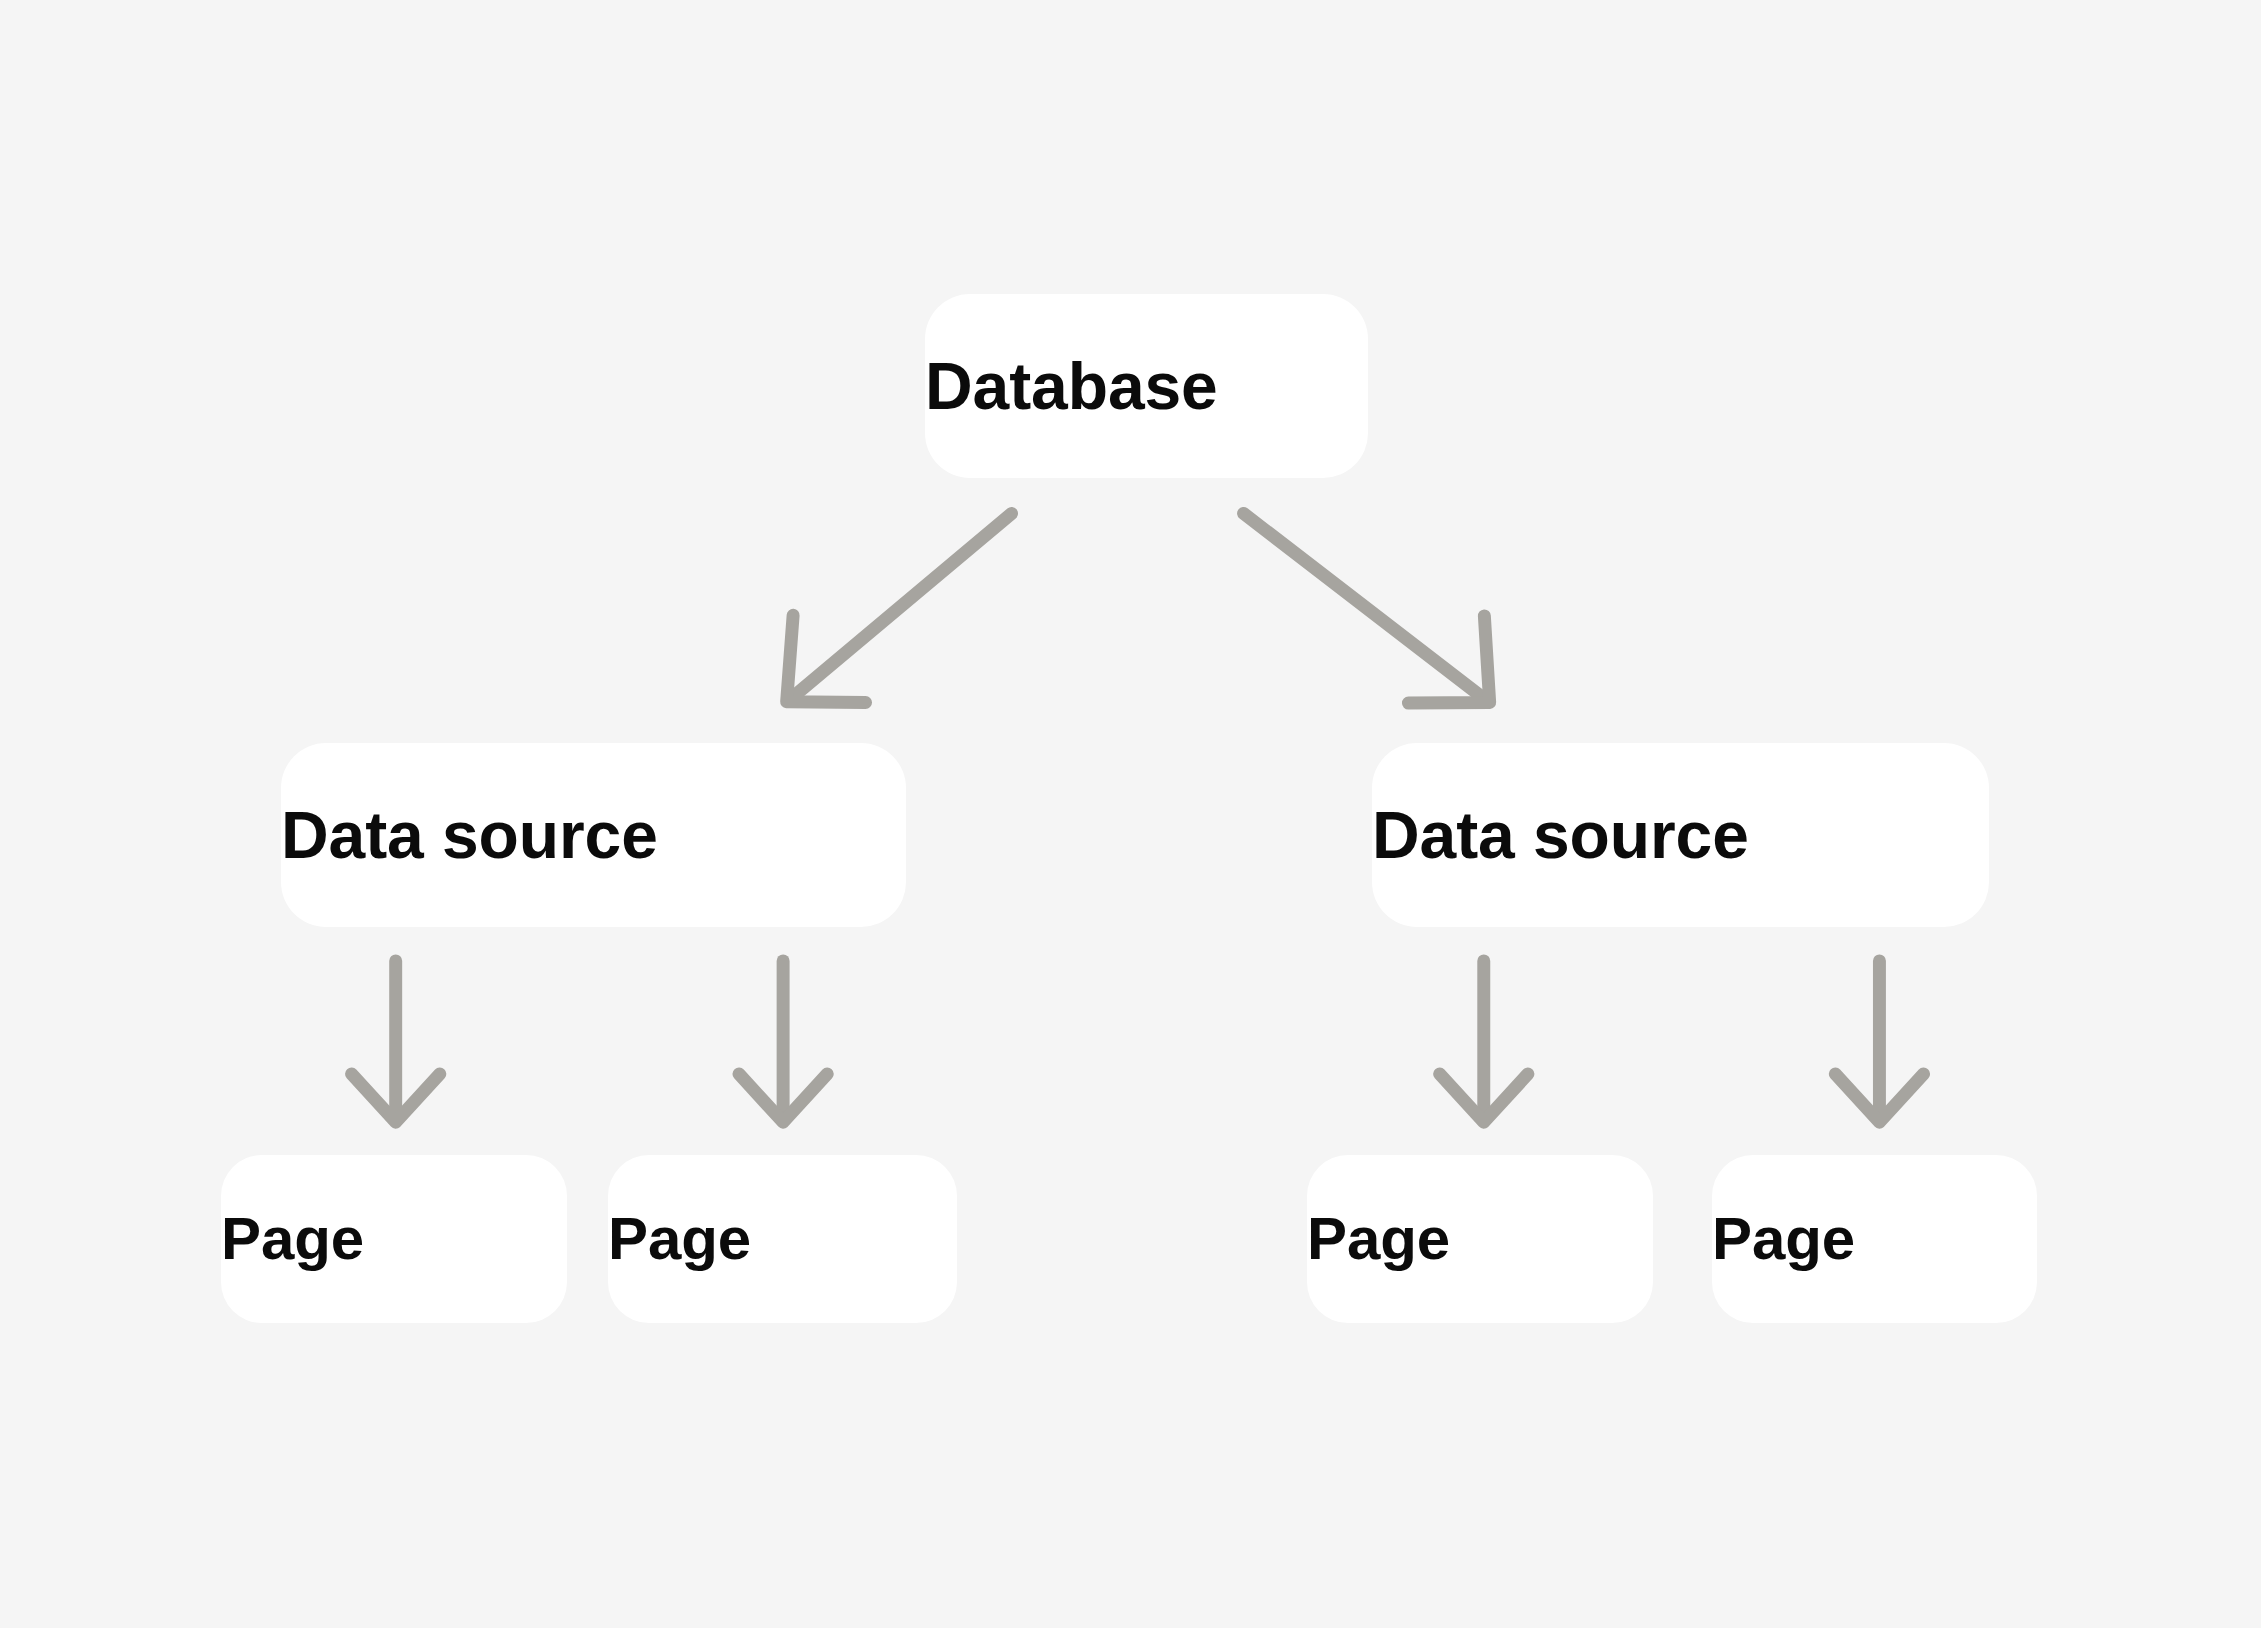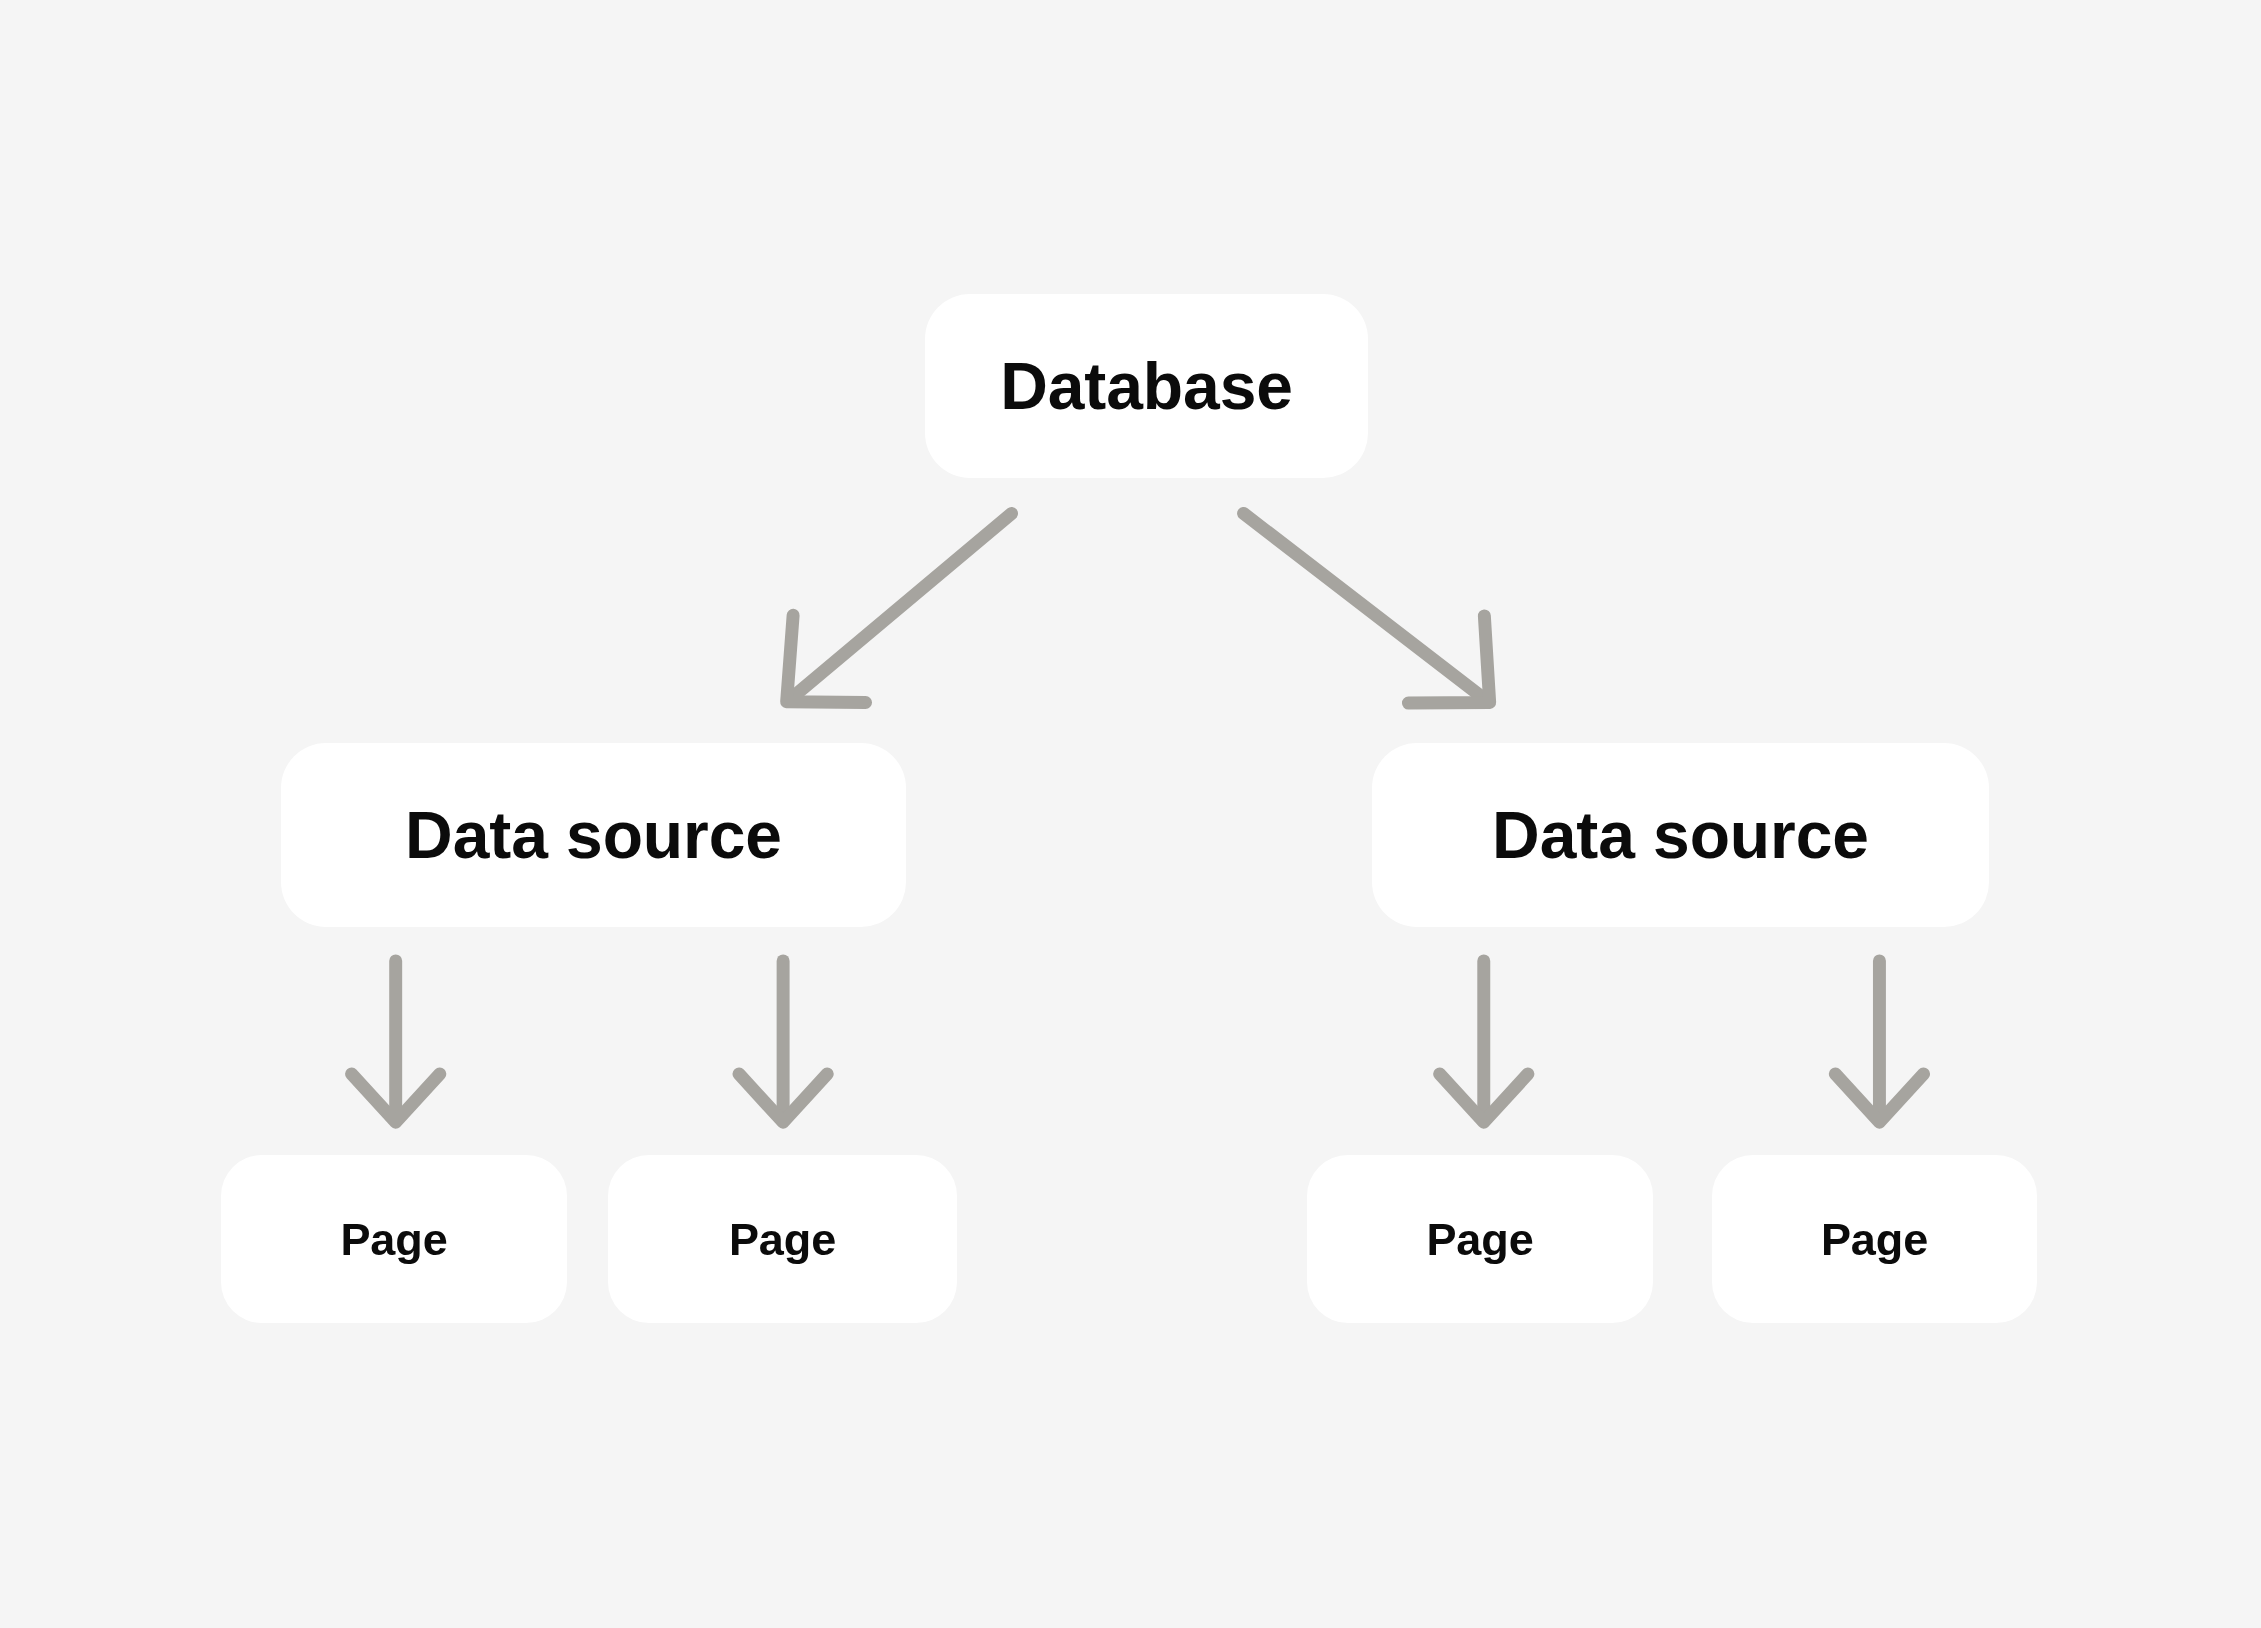--- a/index.html
+++ b/index.html
@@ -26,21 +26,21 @@
     width: 2261px;
     height: 1628px;
     pointer-events: none;
   }
   .node {
     position: absolute;
     background: #ffffff;
     border-radius: 588px;
     display: flex;
     align-items: center;
-    justify-content: center;
+    justify-content: flex-start;
     box-sizing: border-box;
     color: #0b0b0b;
     font-weight: 700;
     letter-spacing: -0.01em;
     line-height: 1;
     user-select: none;
   }
   .node-label {
     display: block;
     white-space: nowrap;
@@ -73,21 +73,21 @@
   }
   #node-datasource-left .node-label,
   #node-datasource-right .node-label { font-size: 66px; }
 
   
   .node-page {
     top: 1155px;
     height: 168px;
     border-radius: 41px;
   }
-  .node-page .node-label { font-size: 45px; }
+  .node-page .node-label { font-size: 60px; }
   #node-page-1 { left: 221px;  width: 346px; }
   #node-page-2 { left: 608px; width: 349px; }
   #node-page-3 { left: 1307px; width: 346px; }
   #node-page-4 { left: 1712px; width: 325px; }
 </style>
 </head>
 <body>
 
 <div id="canvas">
 

